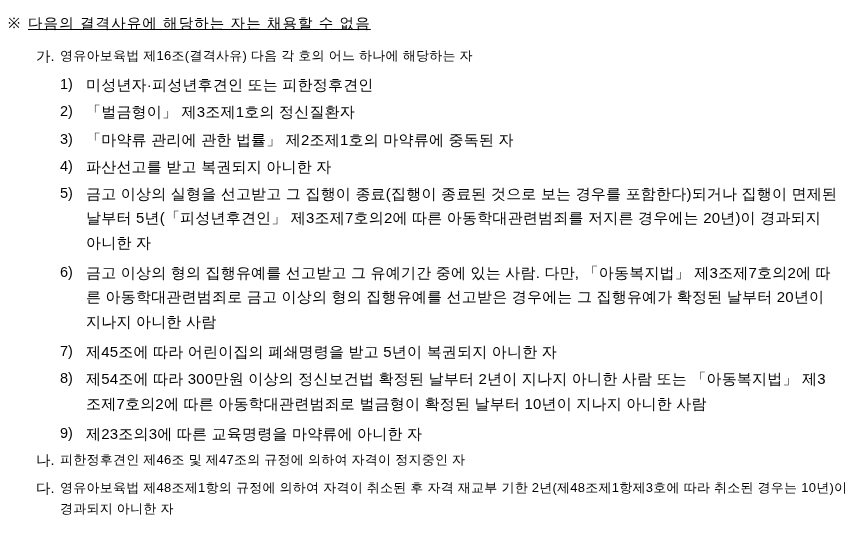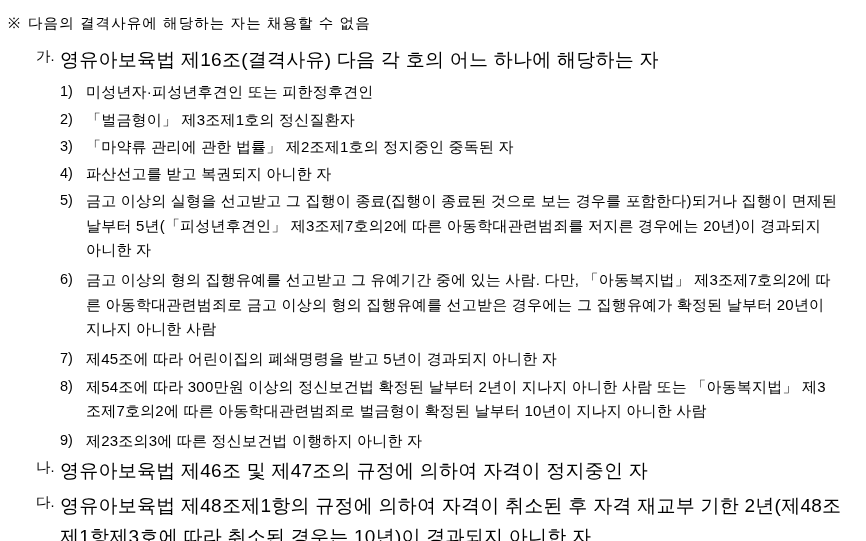--- a/index.html
+++ b/index.html
@@ -30,38 +30,39 @@
   .heading .marker {
     flex: 0 0 auto;
     width: 20px;
     font-size: 14.5px;
     line-height: 1.62;
   }
   .heading .htext {
     font-size: 14.5px;
     line-height: 1.62;
     letter-spacing: 1.1px;
+    text-decoration: underline;
   }
 
   
   .lvl1 {
     display: flex;
     align-items: flex-start;
     margin-left: 28px;
     margin-bottom: 4px;
   }
   .lvl1 > .lbl {
     flex: 0 0 auto;
     width: 24px;
     font-size: 14.5px;
     line-height: 1.62;
   }
   .lvl1 > .body {
     flex: 1 1 auto;
-    font-size: 19px;
+    font-size: 13px;
     line-height: 1.62;
     letter-spacing: 0.25px;
   }
 
   
   .lvl2list {
     margin-left: 52px;
     margin-top: 2px;
   }
   .lvl2 {
@@ -109,51 +110,51 @@
     <div class="lvl2">
       <span class="lbl">1)</span>
       <span class="body">미성년자·피성년후견인 또는 피한정후견인</span>
     </div>
     <div class="lvl2">
       <span class="lbl">2)</span>
       <span class="body">「벌금형이」 제3조제1호의 정신질환자</span>
     </div>
     <div class="lvl2">
       <span class="lbl">3)</span>
-      <span class="body">「마약류 관리에 관한 법률」 제2조제1호의 정지중인 중독된 자</span>
+      <span class="body">「마약류 관리에 관한 법률」 제2조제1호의 마약류에 중독된 자</span>
     </div>
     <div class="lvl2">
       <span class="lbl">4)</span>
       <span class="body">파산선고를 받고 복권되지 아니한 자</span>
     </div>
     <div class="lvl2 mid-gap">
       <span class="lbl">5)</span>
       <span class="body">금고 이상의 실형을 선고받고 그 집행이 종료(집행이 종료된 것으로 보는 경우를 포함한다)되거나  집행이 면제된 날부터 5년(「피성년후견인」 제3조제7호의2에 따른 아동학대관련범죄를 저지른 경우에는 20년)이 경과되지 아니한 자</span>
     </div>
     <div class="lvl2 mid-gap">
       <span class="lbl">6)</span>
       <span class="body">금고 이상의 형의 집행유예를 선고받고 그 유예기간 중에 있는 사람. 다만, 「아동복지법」 제3조제7호의2에 따른 아동학대관련범죄로 금고 이상의 형의 집행유예를 선고받은 경우에는 그 집행유예가 확정된 날부터 20년이 지나지 아니한 사람</span>
     </div>
     <div class="lvl2">
       <span class="lbl">7)</span>
-      <span class="body">제45조에 따라 어린이집의 폐쇄명령을 받고 5년이 경과되지 아니한 자</span>
+      <span class="body">제45조에 따라 어린이집의 폐쇄명령을 받고 5년이 복권되지 아니한 자</span>
     </div>
     <div class="lvl2 mid-gap">
       <span class="lbl">8)</span>
       <span class="body">제54조에 따라 300만원 이상의 정신보건법 확정된 날부터 2년이 지나지 아니한 사람 또는 「아동복지법」 제3조제7호의2에 따른 아동학대관련범죄로 벌금형이 확정된 날부터 10년이 지나지 아니한 사람</span>
     </div>
     <div class="lvl2">
       <span class="lbl">9)</span>
-      <span class="body">제23조의3에 따른 정신보건법 이행하지 아니한 자</span>
+      <span class="body">제23조의3에 따른 교육명령을 마약류에 아니한 자</span>
     </div>
   </div>
 
   <div class="lvl1 last">
     <span class="lbl">나.</span>
-    <span class="body">영유아보육법 제46조 및 제47조의 규정에 의하여 자격이 정지중인 자</span>
+    <span class="body">피한정후견인 제46조 및 제47조의 규정에 의하여 자격이 정지중인 자</span>
   </div>
 
   <div class="lvl1 last">
     <span class="lbl">다.</span>
     <span class="body">영유아보육법 제48조제1항의 규정에 의하여 자격이 취소된 후 자격 재교부 기한 2년(제48조제1항제3호에 따라 취소된 경우는 10년)이 경과되지 아니한 자</span>
   </div>
 
 </div>
 
 </body></html>

